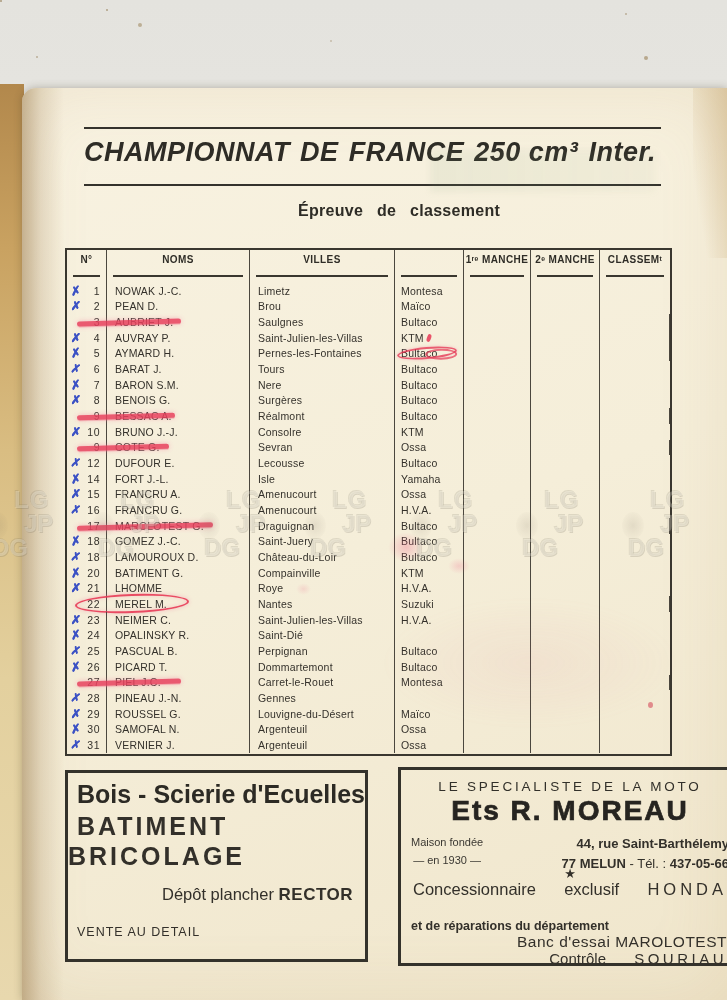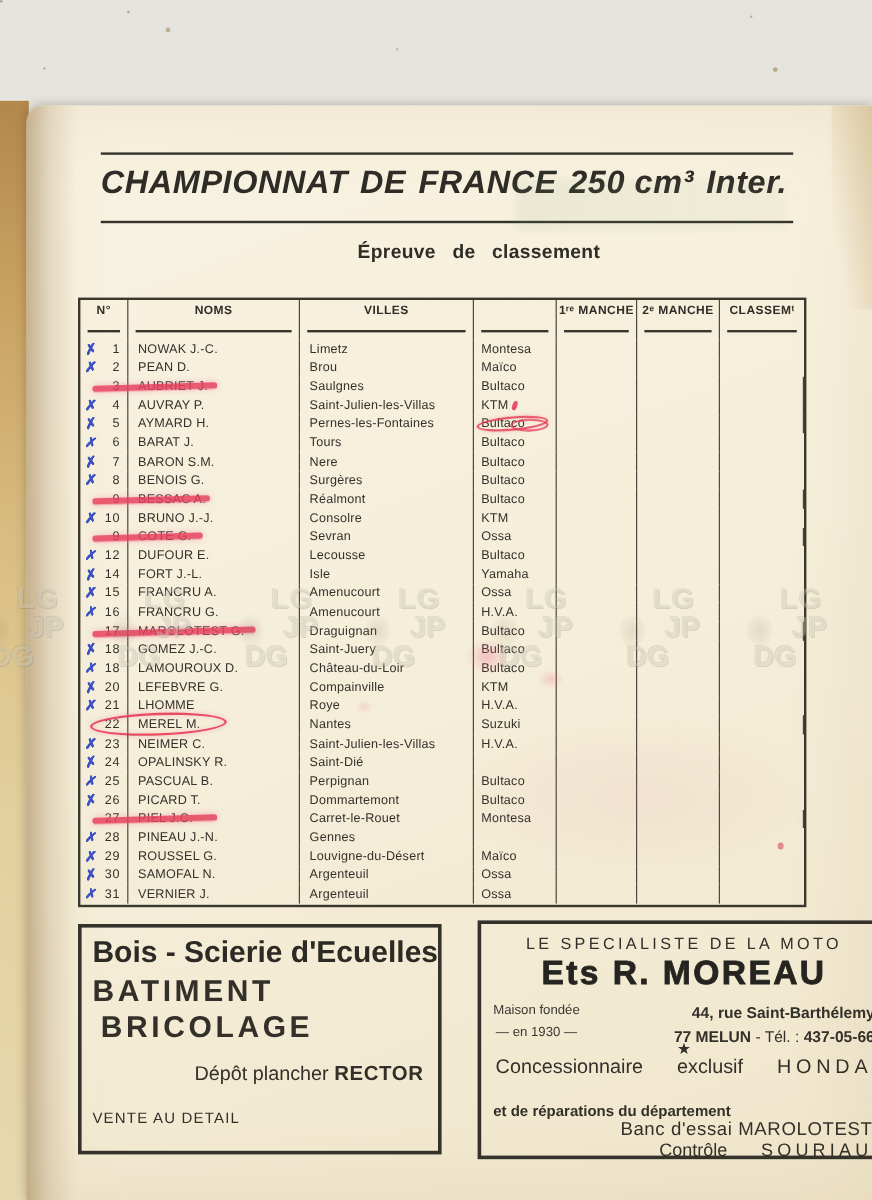--- a/index.html
+++ b/index.html
@@ -113,21 +113,21 @@
   .wm-l3 { position:absolute; left:4px; top:48px; font-size:24px; }
 
   
   .ad { position:absolute; border:3px solid #34322b; }
   .ad-left { left:65px; top:770px; width:303px; height:192px; }
   .ad-right { left:398px; top:767px; width:344px; height:199px; text-align:center; }
   .ad .abs { position:absolute; white-space:nowrap; }
 
   .bl-title { left:9px; top:7px; font-size:25px; font-weight:bold; color:#2c2a24; letter-spacing:0; }
   .bl-line2 { left:9px; top:39px; font-size:25px; font-weight:bold; letter-spacing:3px; }
-  .bl-line3 { left:16px; top:69px; font-size:25px; font-weight:bold; letter-spacing:3px; }
+  .bl-line3 { left:0; top:69px; font-size:25px; font-weight:bold; letter-spacing:3px; }
   .bl-depot { right:12px; top:112px; font-size:16.5px; }
   .bl-depot b { font-size:17px; letter-spacing:.5px; }
   .bl-vente { left:9px; top:152px; font-size:12.5px; letter-spacing:1px; }
   .bl-addr { right:10px; top:138px; text-align:right; font-size:12.5px; font-weight:bold; line-height:1.45; }
   .bl-addr .tel-label { font-weight:normal; }
   .bl-addr .l2 { font-size:13.5px; }
 
   .mr-tag { left:0; right:0; top:9px; font-size:13.5px; letter-spacing:2.8px; color:#32302a; }
   .mr-name { left:0; right:0; top:25px; font-size:28px; font-weight:bold; letter-spacing:2px;
     color:#262420; -webkit-text-stroke:.7px #262420; }
@@ -413,21 +413,21 @@
     <div class="cell c-brand">Bultaco</div>
     <div class="cell c-h1"></div>
     <div class="cell c-h2"></div>
     <div class="cell c-rank"></div>
   </div>
           <div class="trow">
     <div class="cell c-num">
       <span class="mark">✗</span>
       <span class="num">20</span>
     </div>
-    <div class="cell c-name">LEFEBVRE G.</div>
+    <div class="cell c-name">BATIMENT G.</div>
     <div class="cell c-city">Compainville</div>
     <div class="cell c-brand">KTM</div>
     <div class="cell c-h1"></div>
     <div class="cell c-h2"></div>
     <div class="cell c-rank"></div>
   </div>
           <div class="trow">
     <div class="cell c-num">
       <span class="mark">✗</span>
       <span class="num">21</span>

